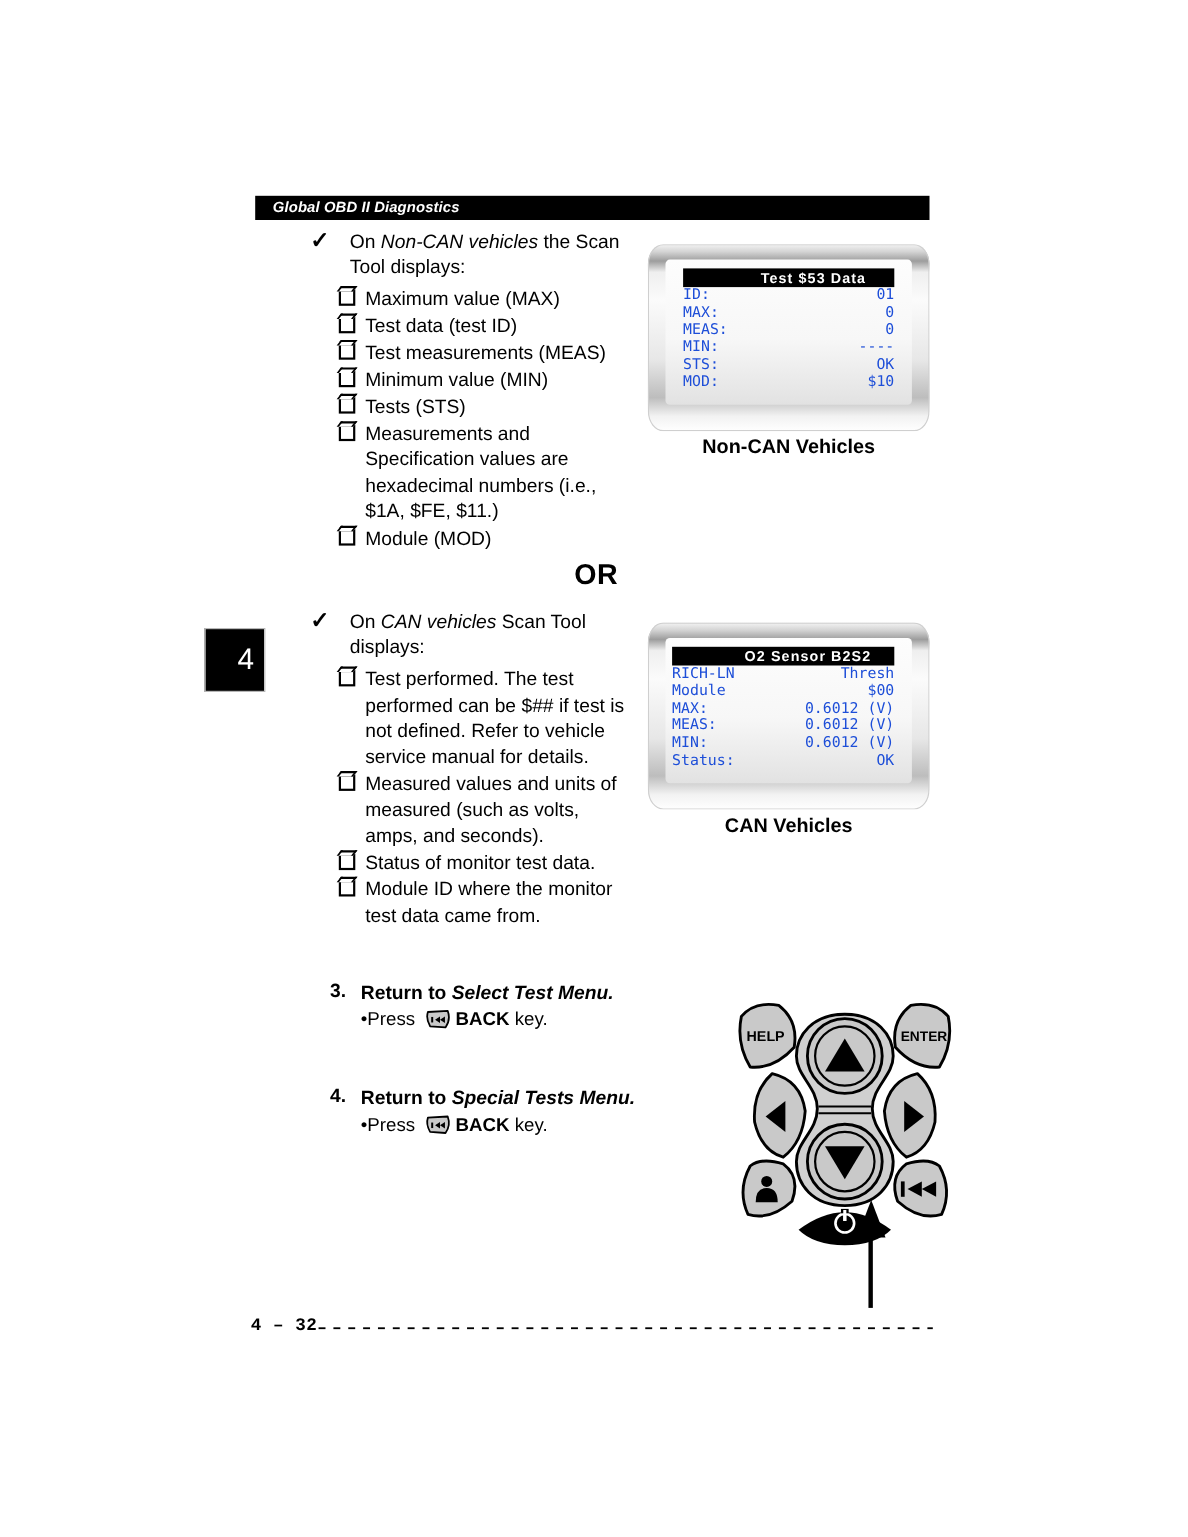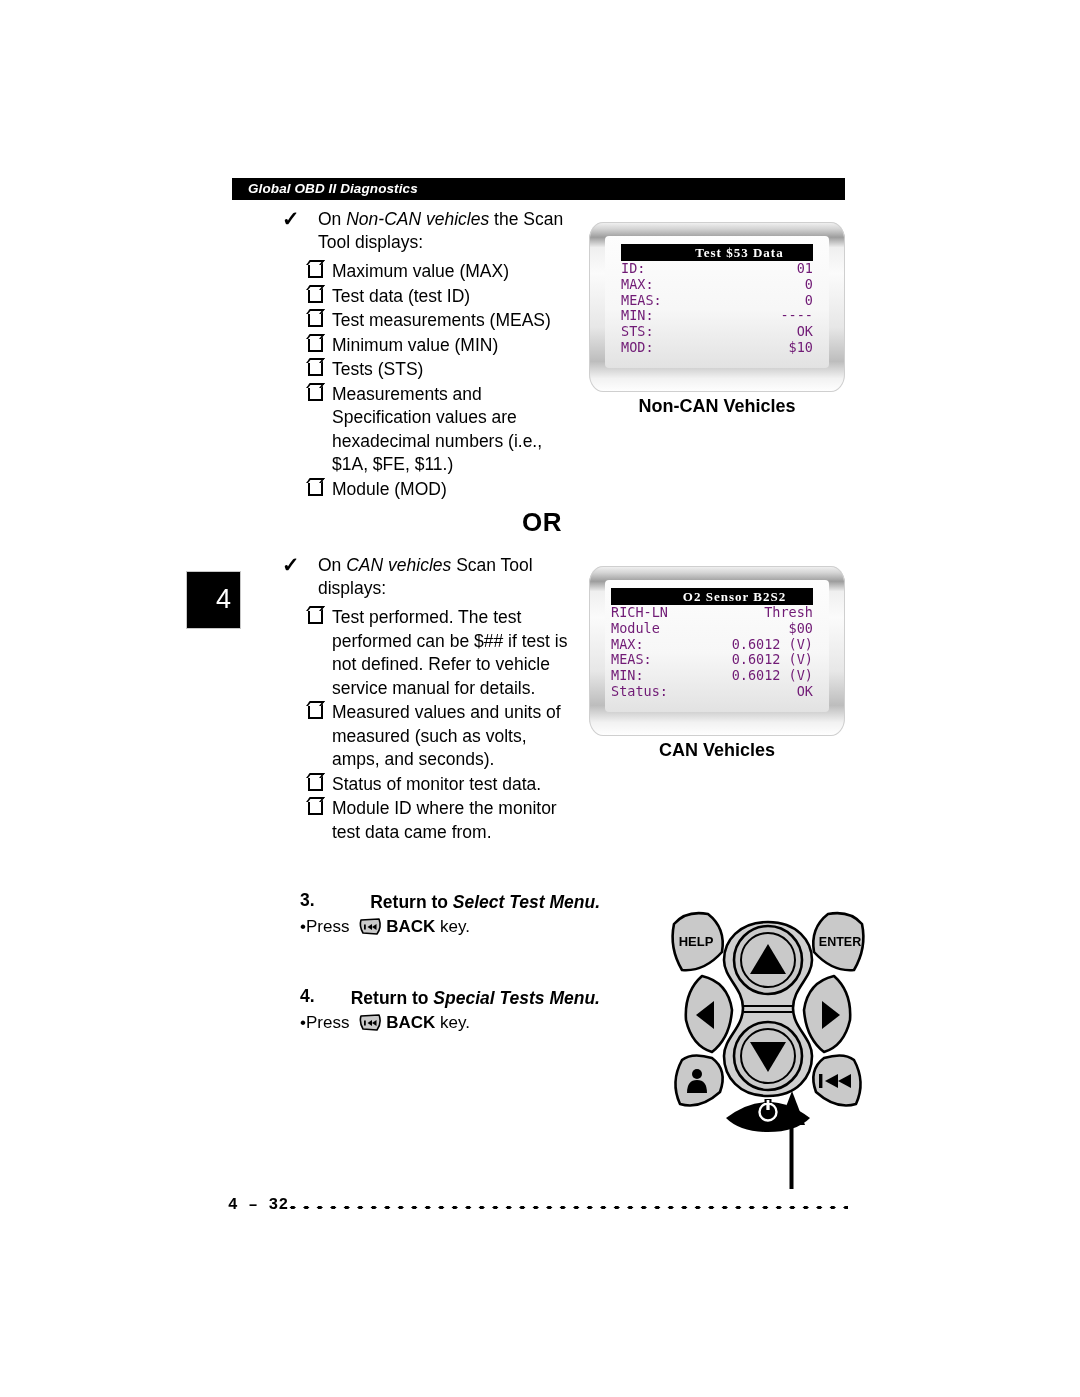--- a/index.html
+++ b/index.html
@@ -42,22 +42,22 @@
   .sq-ind{margin-left:22px;}
 
   
   .or{position:absolute;left:522px;top:507px;font-size:26px;font-weight:bold;
       letter-spacing:.5px;}
 
   
   .steps{position:absolute;left:300px;top:890px;width:300px;}
   .step{position:relative;margin-bottom:46px;}
   .step-num{position:absolute;left:0;top:0;font-size:17.5px;font-weight:bold;}
-  .step-head{margin-left:28px;font-size:17.5px;font-weight:bold;line-height:24px;text-align:right;}
-  .step-sub{font-size:17px;line-height:26px;white-space:nowrap;}
+  .step-head{margin-left:28px;font-size:17.5px;font-weight:bold;line-height:24px;}
+  .step-sub{margin-left:28px;font-size:17px;line-height:26px;white-space:nowrap;}
   .bulletdot{font-size:17px;}
 
   
   .keyglyph{display:inline-block;position:relative;width:26px;height:19px;
             vertical-align:-4px;margin:0 3px;}
   .keyglyph svg{position:absolute;left:0;top:0;}
 
   
   .screen{position:absolute;width:256px;height:170px;}
   .screen .bezel{position:absolute;left:0;top:0;width:256px;height:170px;
@@ -66,22 +66,22 @@
                  #f2f2f2 92%,#ffffff 100%);
       border-radius:14px/18px;
       box-shadow:inset 0 0 0 1px #cfcfcf;}
   .screen .inner{position:absolute;left:16px;top:14px;width:224px;height:132px;
       background:linear-gradient(180deg,#fdfdfd 0%,#f7f7f7 55%,#e2e2e2 100%);
       border-radius:4px;}
   .screen .lcd{position:absolute;left:32px;top:22px;width:192px;height:112px;
       font-family:"DejaVu Sans Mono",monospace;font-size:13.5px;line-height:16px;}
   .lcd-title{background:#000;color:#fff;text-align:center;font-weight:bold;
              letter-spacing:1px;height:17px;line-height:17px;
-             font-family:Liberation Serif, serif;font-size:13px;padding-left:45px;}
-  .lcd-row{display:flex;justify-content:space-between;color:#701a75;
+             font-family:Liberation Sans, sans-serif;font-size:13px;padding-left:45px;}
+  .lcd-row{display:flex;justify-content:space-between;color:#1d4ed8;
            font-family:"DejaVu Sans Mono",monospace;font-size:13.5px;line-height:15.8px;}
   .lcd-row span{white-space:pre;}
   .screen .caption{position:absolute;left:0;top:174px;width:256px;text-align:center;
                    font-size:18px;font-weight:bold;}
 
   #screen-noncan{left:589px;top:222px;}
   #screen-can{left:589px;top:566px;}
   #screen-can .lcd{left:22px;width:202px;}
 
   

